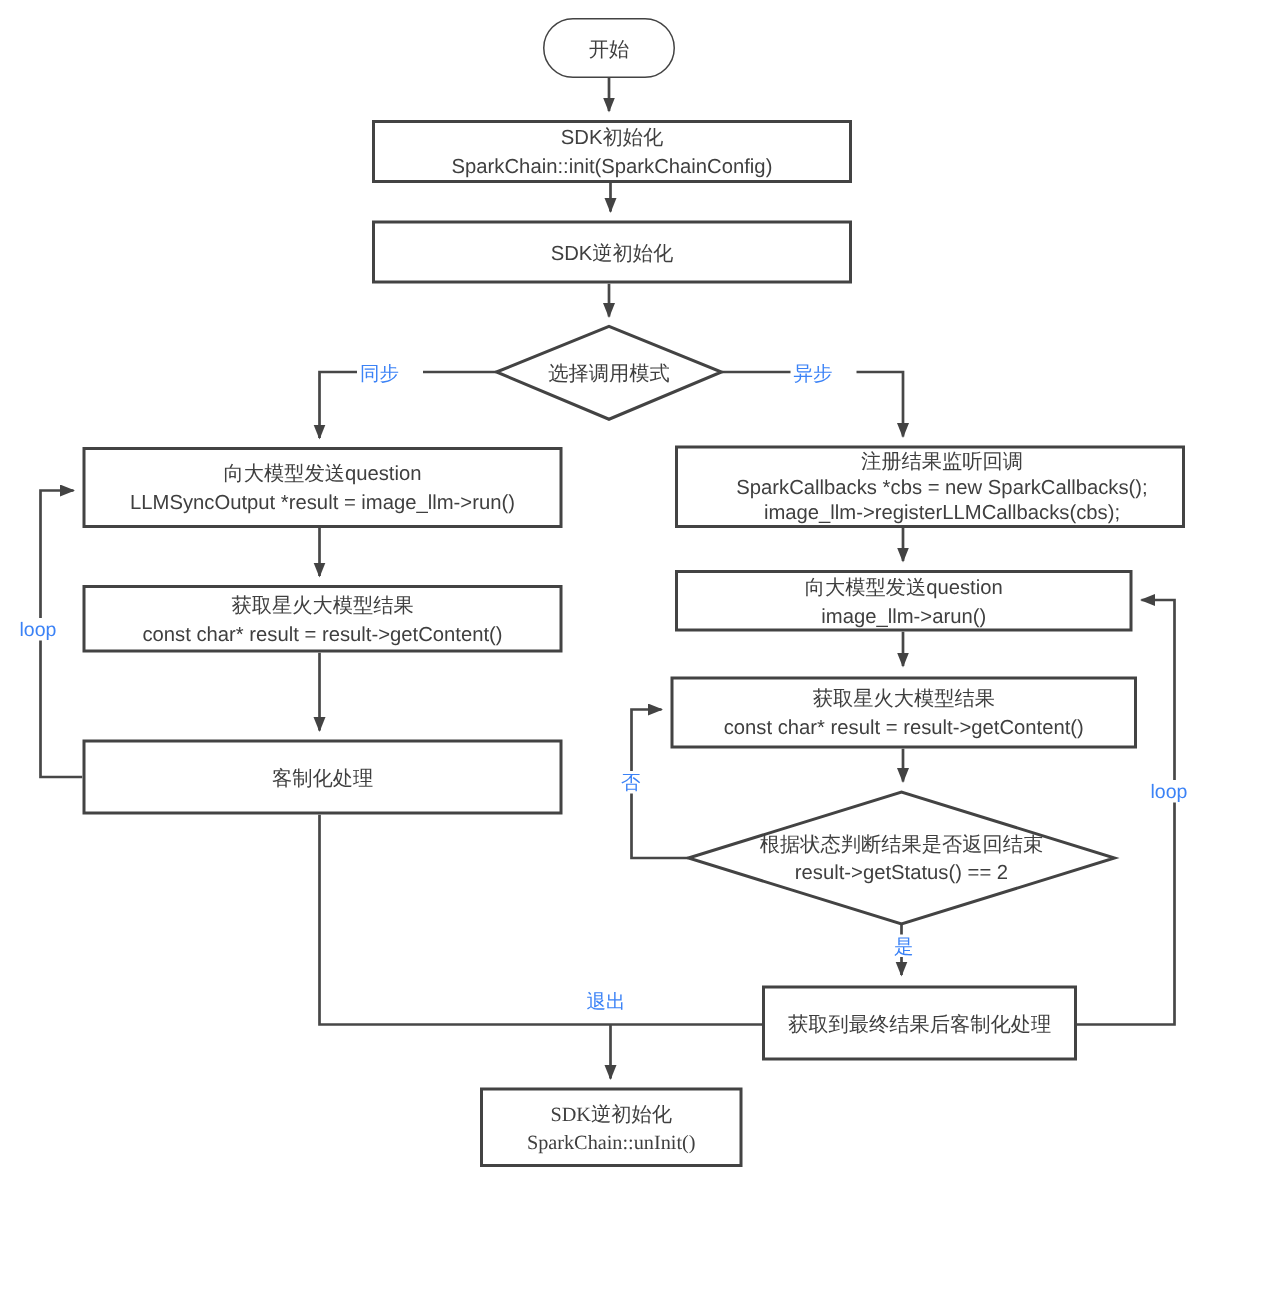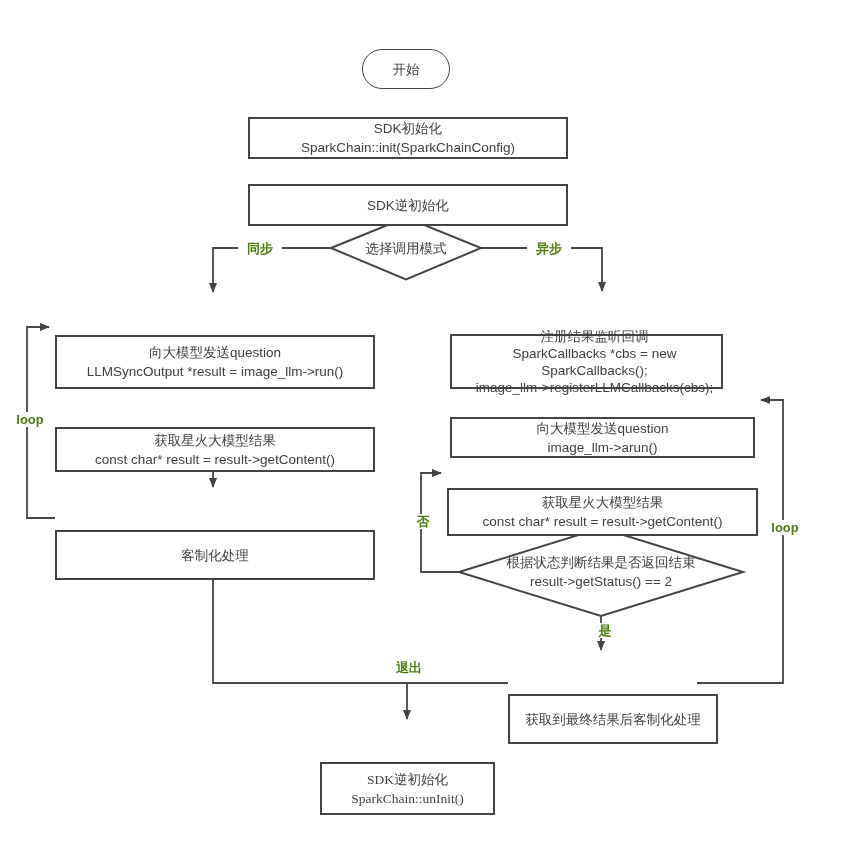--- a/index.html
+++ b/index.html
@@ -5,40 +5,40 @@
   html,body{margin:0;padding:0;background:#ffffff;}
   .canvas{
     position:relative;width:844px;height:861px;background:#ffffff;
     font-family:"Liberation Sans","DejaVu Sans",sans-serif;
     color:#3f3f3f;overflow:hidden;
   }
   svg.edges{position:absolute;left:0;top:0;width:844px;height:861px;}
   .node{
     position:absolute;box-sizing:border-box;border:2px solid #434343;background:#ffffff;
     display:flex;flex-direction:column;align-items:center;justify-content:center;
-    text-align:center;font-size:13.5px;line-height:19px;color:#3f3f3f;z-index:2;margin-top:37px;
+    text-align:center;font-size:13.5px;line-height:19px;color:#3f3f3f;z-index:2;
   }
   .terminal{border-radius:20px;border-width:1.6px;}
   .tight{line-height:17px;}
   .dtext{
     position:absolute;z-index:3;text-align:center;font-size:13.5px;line-height:19px;
     color:#3f3f3f;pointer-events:none;
   }
   .elabel{
     position:absolute;z-index:4;background:#ffffff;padding:0 2px;font-size:13px;
-    color:#4d7c0f;text-align:center;line-height:15px;font-weight:bold;
+    color:#3b82f6;text-align:left;line-height:15px;
   }
   
   #n-start{left:362px;top:12px;width:88px;height:40px;}
   #n-sdk-init{left:248px;top:80px;width:320px;height:42px;}
   #n-llm-init{left:248px;top:147px;width:320px;height:42px;}
   #n-sync-send{left:55px;top:298px;width:320px;height:54px;}
   #n-sync-get{left:55px;top:390px;width:320px;height:45px;}
   #n-sync-custom{left:55px;top:493px;width:320px;height:50px;}
-  #n-async-register{left:450px;top:297px;width:273px;height:55px;padding-left:16px;}
+  #n-async-register{left:450px;top:297px;width:340px;height:55px;padding-left:16px;}
   #n-async-send{left:450px;top:380px;width:305px;height:41px;}
   #n-async-get{left:447px;top:451px;width:311px;height:48px;}
   #n-final-custom{left:508px;top:657px;width:210px;height:50px;}
   #n-sdk-uninit{left:320px;top:725px;width:175px;height:53px;font-family:Liberation Serif, serif;}
   #n-end{left:364px;top:807px;width:86px;height:40px;}
   #t-decision-mode{left:326px;top:239px;width:160px;}
   #t-decision-status{left:469px;top:553px;width:264px;}
   #l-sync{left:238px;top:241px;width:40px;}
   #l-async{left:527px;top:241px;width:40px;}
   #l-loop-left{left:11px;top:412px;width:34px;}

